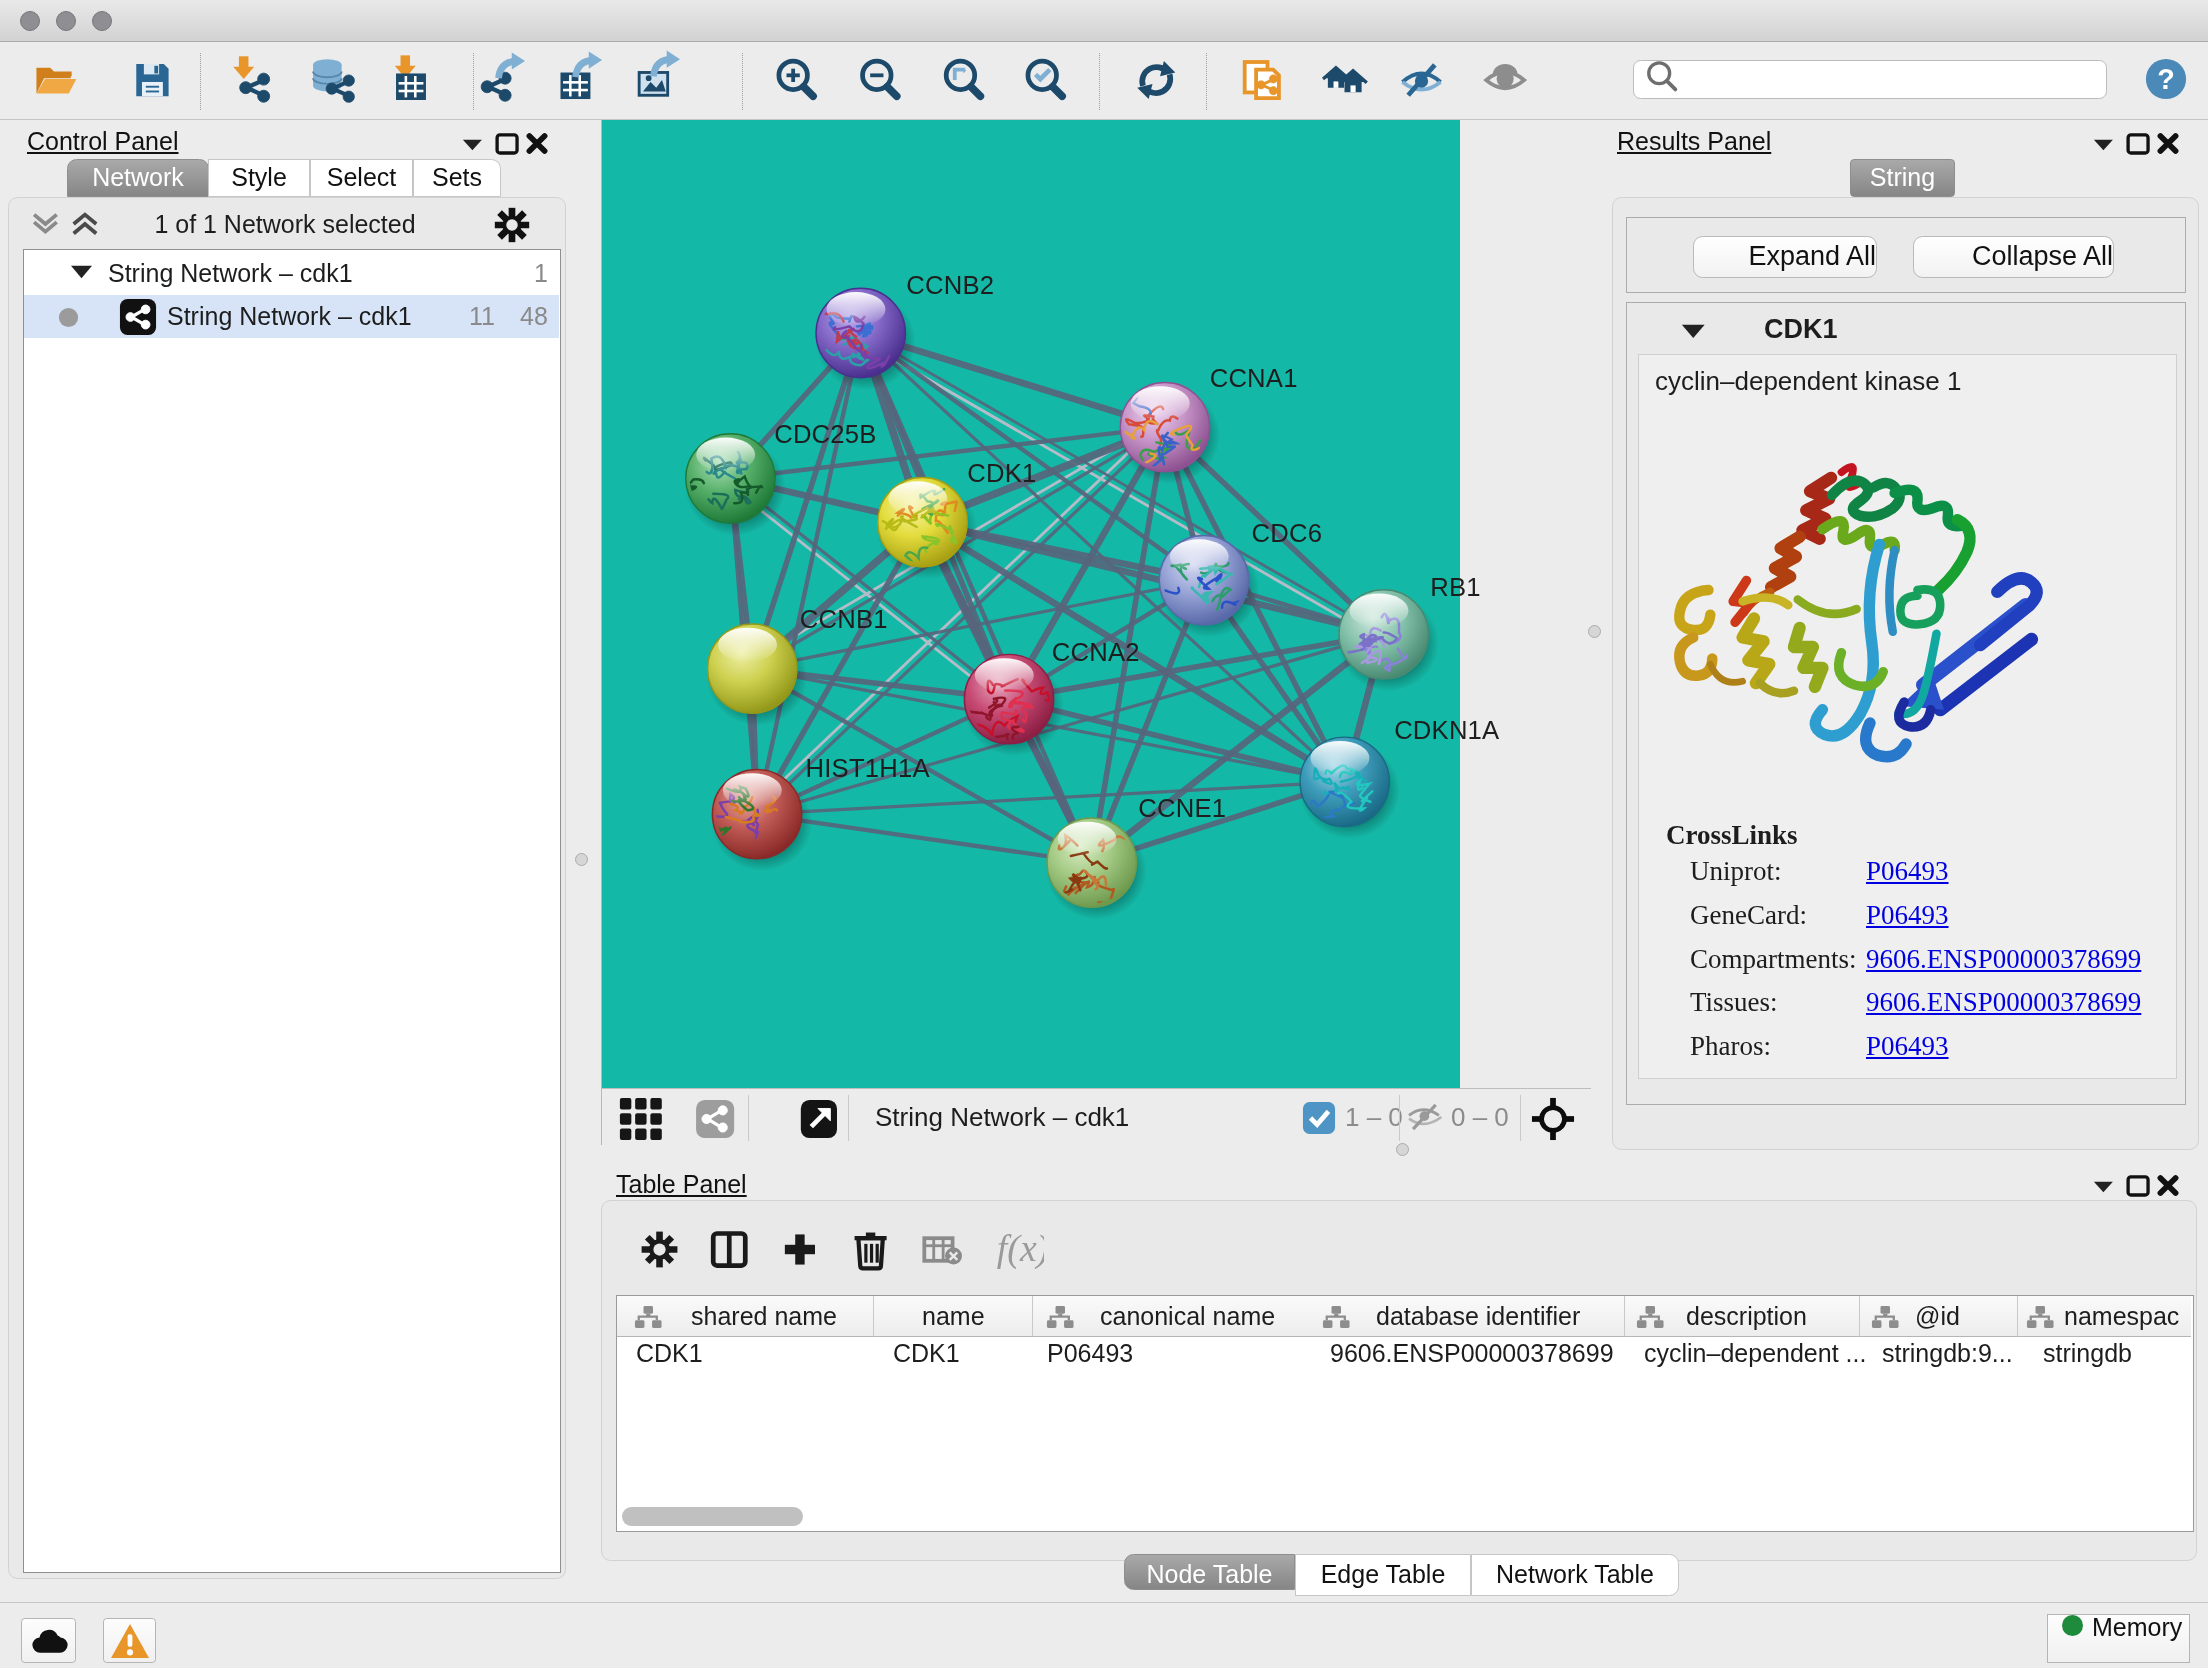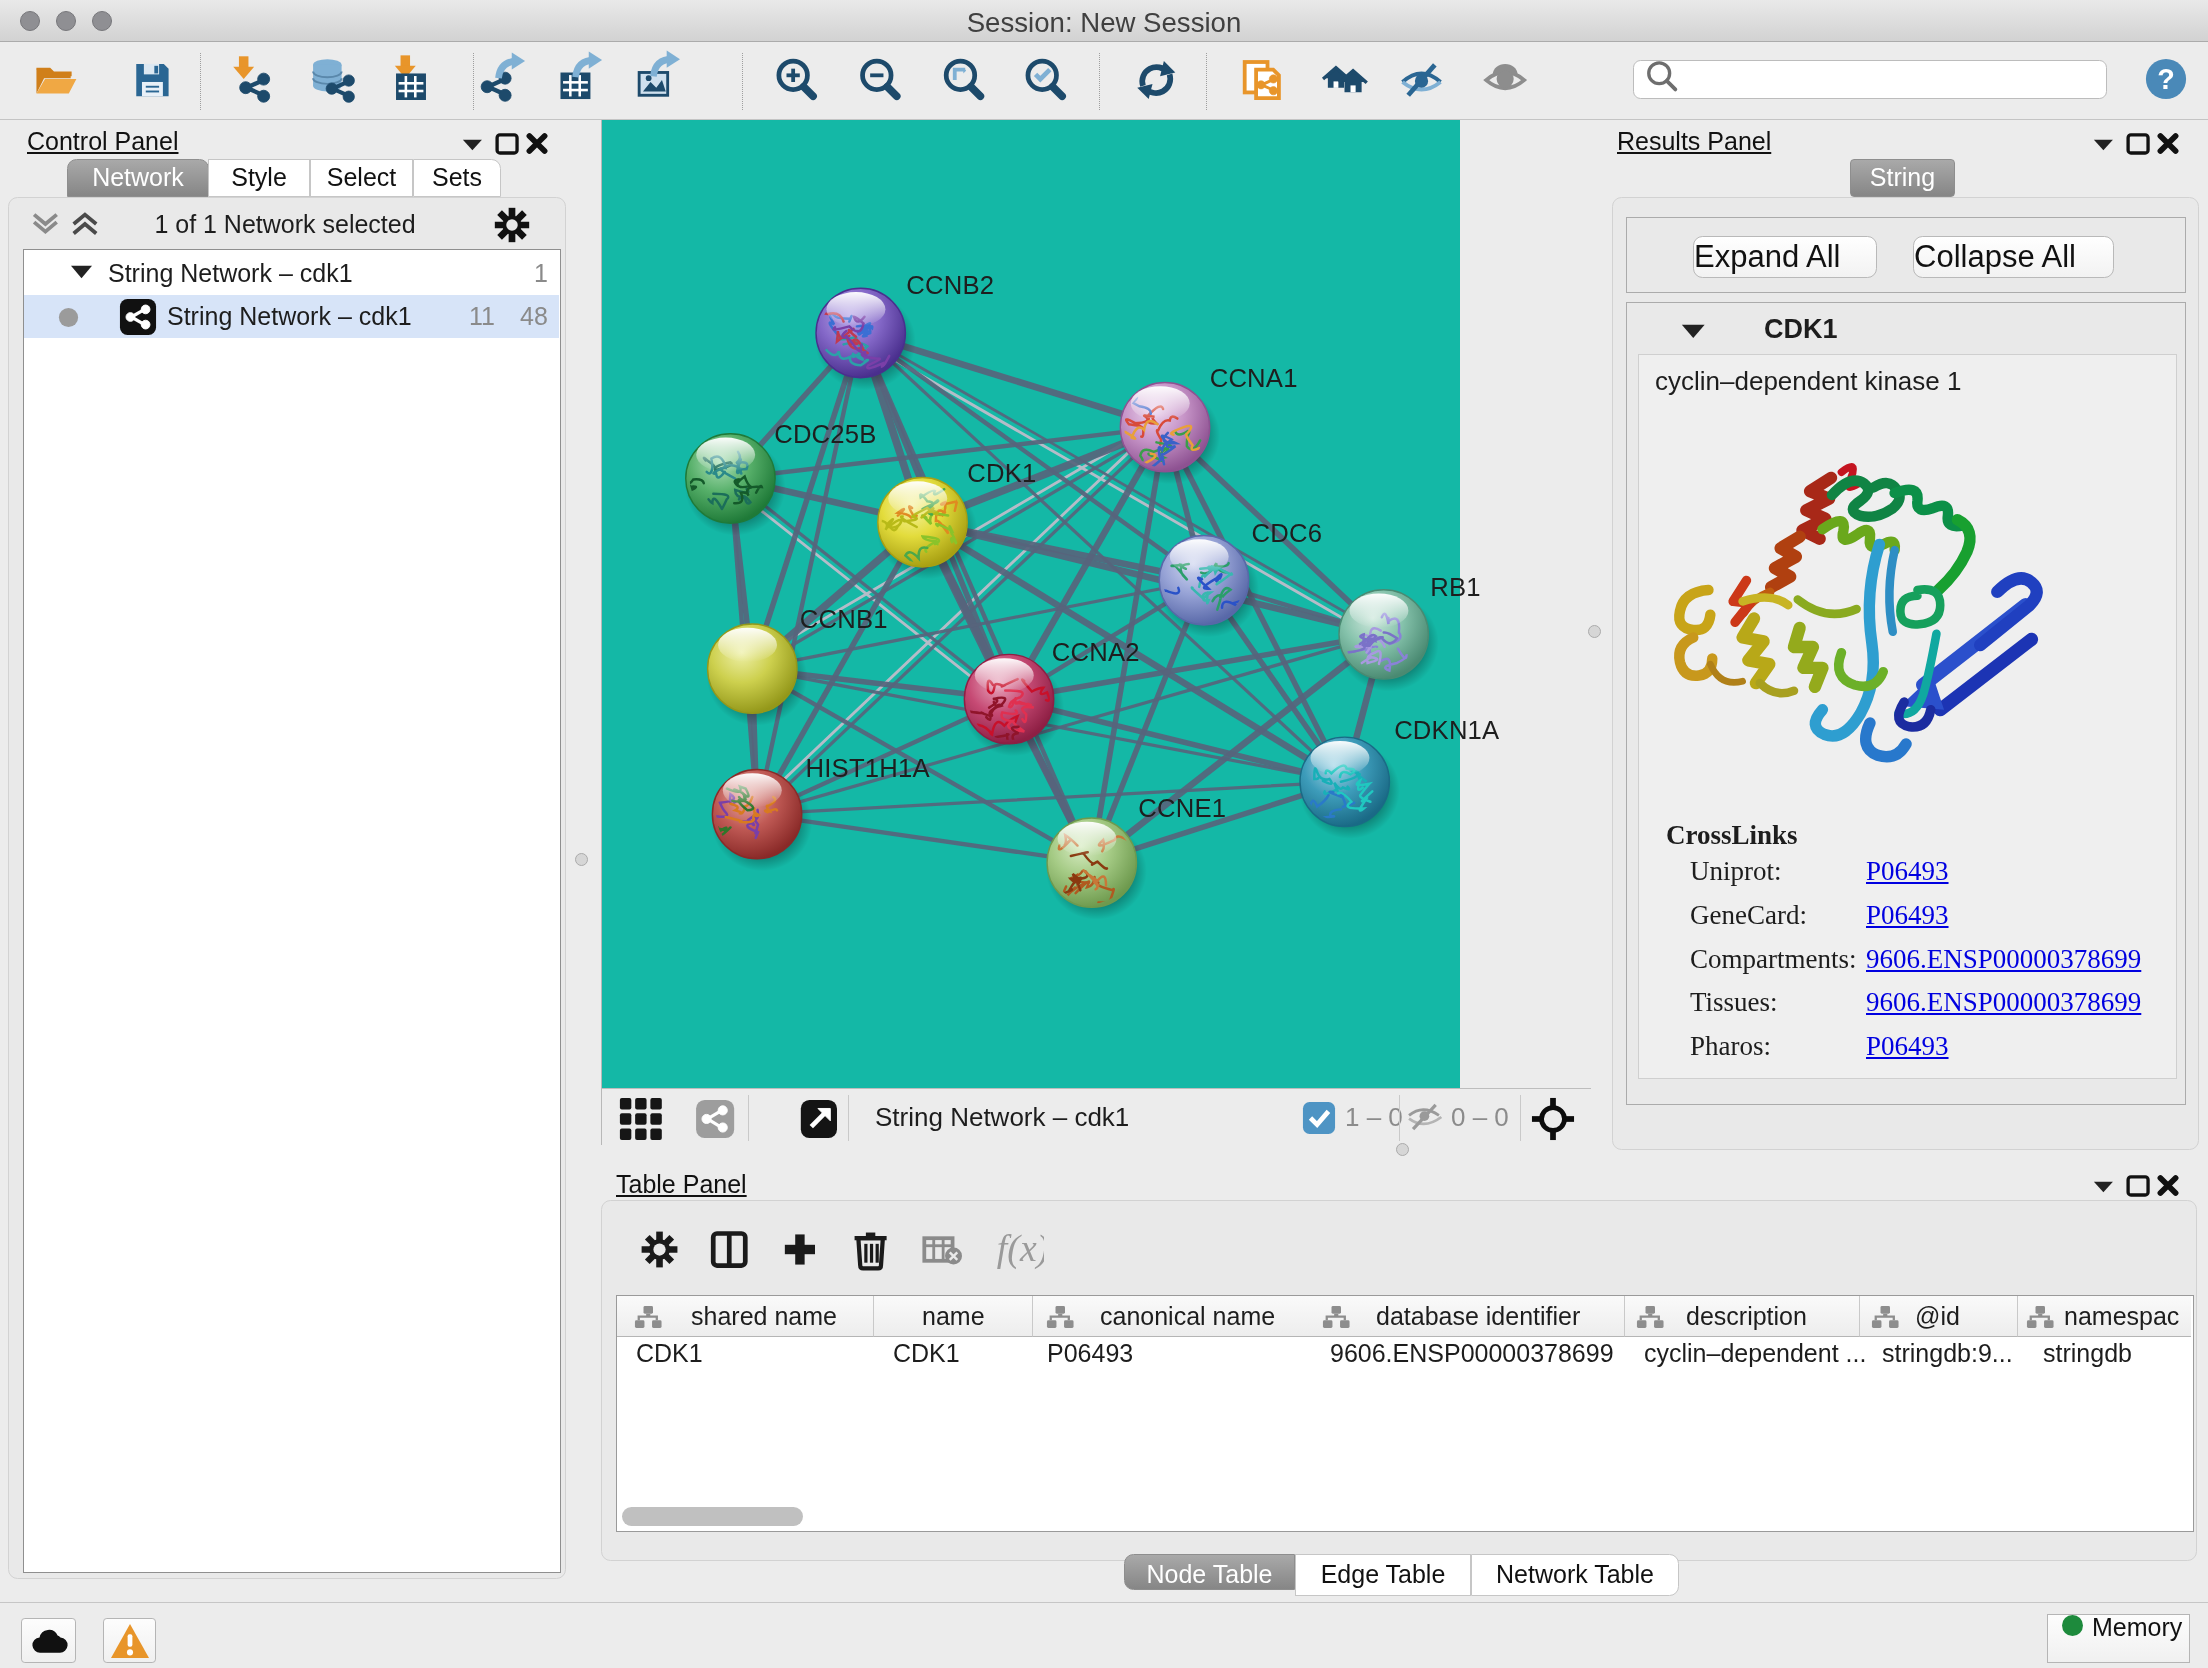--- a/index.html
+++ b/index.html
@@ -20,21 +20,21 @@
   border-left:1.9px dotted #9e9e9e; }
 #searchbox { position:absolute; left:1633px; top:17px; width:474px; height:39px;
   background:#fff; border:1.9px solid #bcbcbc; border-radius:7.6px; }
 
 .ptitle { font-size:25px; color:#111;text-decoration:underline; }
 .subpanel { position:absolute; background:#e9e9e9; border:1.9px solid #d2d2d2; border-radius:9.5px; }
 .tab { position:absolute; height:38px; background:#fff; border:1.9px solid #c6c6c6;
   font-size:25px; text-align:center; line-height:35px; color:#111; }
 .tabsel { background:linear-gradient(#a9a9a9,#868686); color:#fff; border-color:#8e8e8e; }
 .btn { position:absolute; background:linear-gradient(#ffffff,#f2f2f2); border:1.9px solid #b9b9b9;
-  border-radius:9.5px; font-size:31px; text-align:left; color:#111; }
+  border-radius:9.5px; font-size:27px; text-align:right; color:#111; }
 
 #cp-sub { left:7.6px; top:197px; width:558px; height:1382px; }
 #cp-list { position:absolute; left:23px; top:249px; width:538px; height:1324px;
   background:#fff; border:1.9px solid #8f8f8f; }
 .cprow { position:absolute; left:0; width:535px; height:43px; font-size:25px; }
 
 #canvas { position:absolute; left:601px; top:120px; width:859px; height:968px;
   background:#14b8a6; border-left:1.9px solid #b8b8b8; }
 #canvasbar { position:absolute; left:601px; top:1088px; width:990px; height:57px;
   background:#ececec; border-top:1.9px solid #bdbdbd; border-left:1.9px solid #b8b8b8; }
@@ -58,21 +58,20 @@
 .dot { position:absolute; border-radius:50%; background:#d6d6d6; border:1.9px solid #ababab;
   width:13.3px; height:13.3px; }
 </style>
 </head>
 <body>
 
 <div id="titlebar">
   <div class="tl" style="left:20px;"></div>
   <div class="tl" style="left:56px;"></div>
   <div class="tl" style="left:92px;"></div>
-  <div id="wtitle">Session: New Session</div>
 </div>
 
 <div id="toolbar">
   <div class="abs" style="left:0;top:0;"><svg width="2208" height="77" viewBox="0 0 2322 81">
         <g transform="translate(60,39)">
           <path d="M-22 -12 L-22 14 L-14 -2 L14 -2 L14 -8 L-4 -8 L-8 -12 Z" fill="#d07f1a"></path>
           <path d="M-22 14 L-13 -1 L20 -1 L12 14 Z" fill="#f0a844"></path>
           <path d="M-22 -12 L-8 -12 L-4 -8 L14 -8 L14 -4" fill="none" stroke="#d07f1a" stroke-width="2"></path>
         </g>
         <g transform="translate(160,39)">

